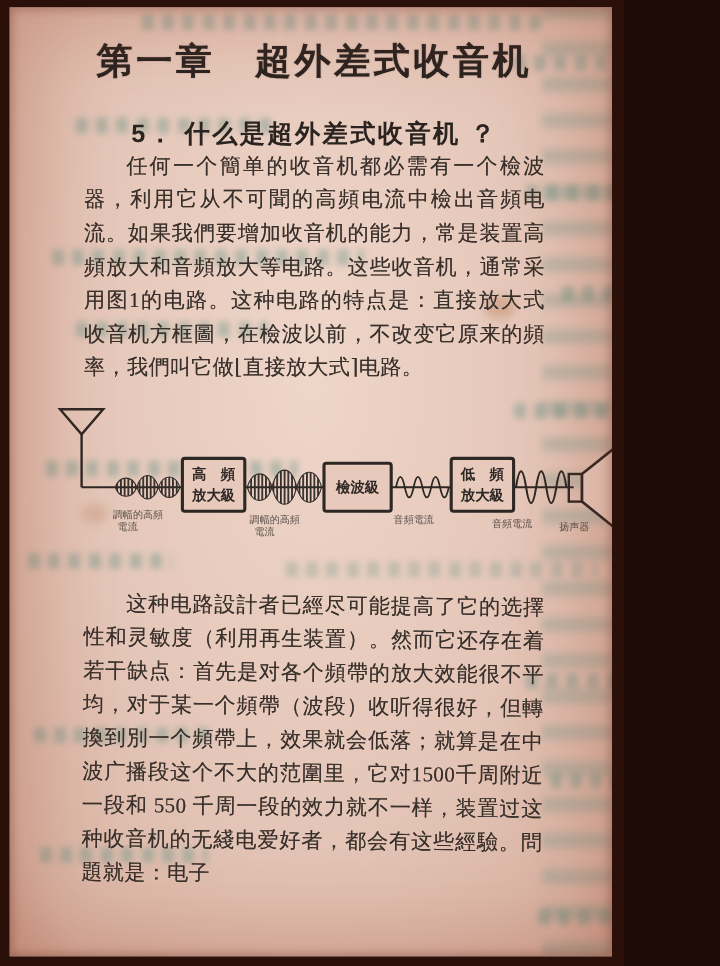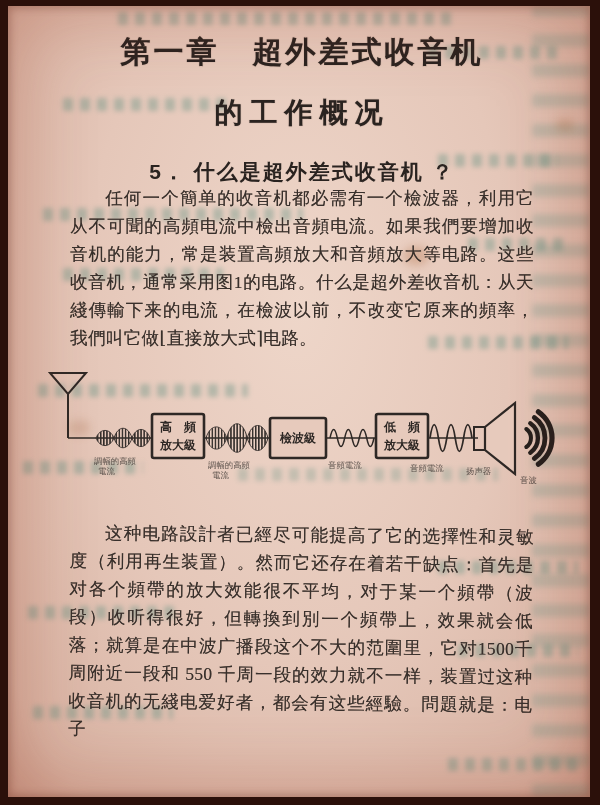--- a/index.html
+++ b/index.html
@@ -1,16 +1,16 @@
 <!DOCTYPE html>
 <html><head>
 <meta charset="utf-8">
 <style>
   html,body{margin:0;padding:0;background:#1c0b07;}
-  .shot{position:relative;width:600px;height:805px;background:#2b100a;overflow:hidden;
+  .shot{position:relative;width:520px;height:805px;background:#2b100a;overflow:hidden;
         font-family:"Liberation Serif","DejaVu Serif",serif;}
   .page{position:absolute;top:6px;left:8px;right:10px;bottom:8px;
         background:radial-gradient(ellipse at 50% 38%, #eed6c9 0%, #e5c7b9 52%, #d9b4a4 88%, #cfa392 100%);
         overflow:hidden;}
   .page::after{content:"";position:absolute;inset:0;pointer-events:none;
         box-shadow:inset 0 0 70px 16px rgba(150,55,32,.25), inset 0 0 8px 2px rgba(70,20,10,.3);}
   
   .ghosts{position:absolute;inset:0;pointer-events:none;}
   .g{position:absolute;height:13px;filter:blur(2.6px);opacity:.55;
      background:repeating-linear-gradient(90deg, rgba(104,148,134,.75) 0 10px, rgba(104,148,134,0) 10px 17px);}
@@ -61,24 +61,23 @@
       <div class="g" style="top:638px;left:450px;width:120px"></div>
       <div class="g" style="top:700px;left:25px;width:140px"></div>
       <div class="g" style="top:752px;left:440px;width:130px"></div>
       <div class="stain" style="top:240px;left:395px;width:26px;height:20px;background:rgba(165,95,45,.28)"></div>
       <div class="stain" style="top:112px;left:548px;width:18px;height:14px;background:rgba(165,95,45,.22)"></div>
       <div class="stain" style="top:414px;left:60px;width:22px;height:16px;background:rgba(150,85,40,.18)"></div>
     </div>
 
     <div class="content">
       <h1 class="t1">第一章　超外差式收音机</h1>
-      <h1 class="t2">的工作概况</h1>
       <h2 class="h2">5．  什么是超外差式收音机 ？</h2>
 
-      <p class="para">任何一个簡单的收音机都必需有一个檢波器，利用它从不可聞的高頻电流中檢出音頻电流。如果我們要增加收音机的能力，常是装置高頻放大和音頻放大等电路。这些收音机，通常采用图1的电路。什么是超外差收音机：从天綫傳輸下来的电流，在檢波以前，不改变它原来的頻率，我們叫它做⌊直接放大式⌉电路。</p>
+      <p class="para">任何一个簡单的收音机都必需有一个檢波器，利用它从不可聞的高頻电流中檢出音頻电流。如果我們要增加收音机的能力，常是装置高頻放大和音頻放大等电路。这些收音机，通常采用图1的电路。这种电路的特点是：直接放大式收音机方框圖，在檢波以前，不改变它原来的頻率，我們叫它做⌊直接放大式⌉电路。</p>
 
       <figure>
         <svg width="540" height="125" viewBox="0 0 540 125">
           <defs>
             <pattern id="hh" width="3.1" height="6" patternUnits="userSpaceOnUse">
               <rect width="1.5" height="6" fill="#332d2a"></rect>
             </pattern>
           </defs>
 
           <path d="M30,70 H440" stroke="#2e2825" stroke-width="1.6" fill="none"></path>

